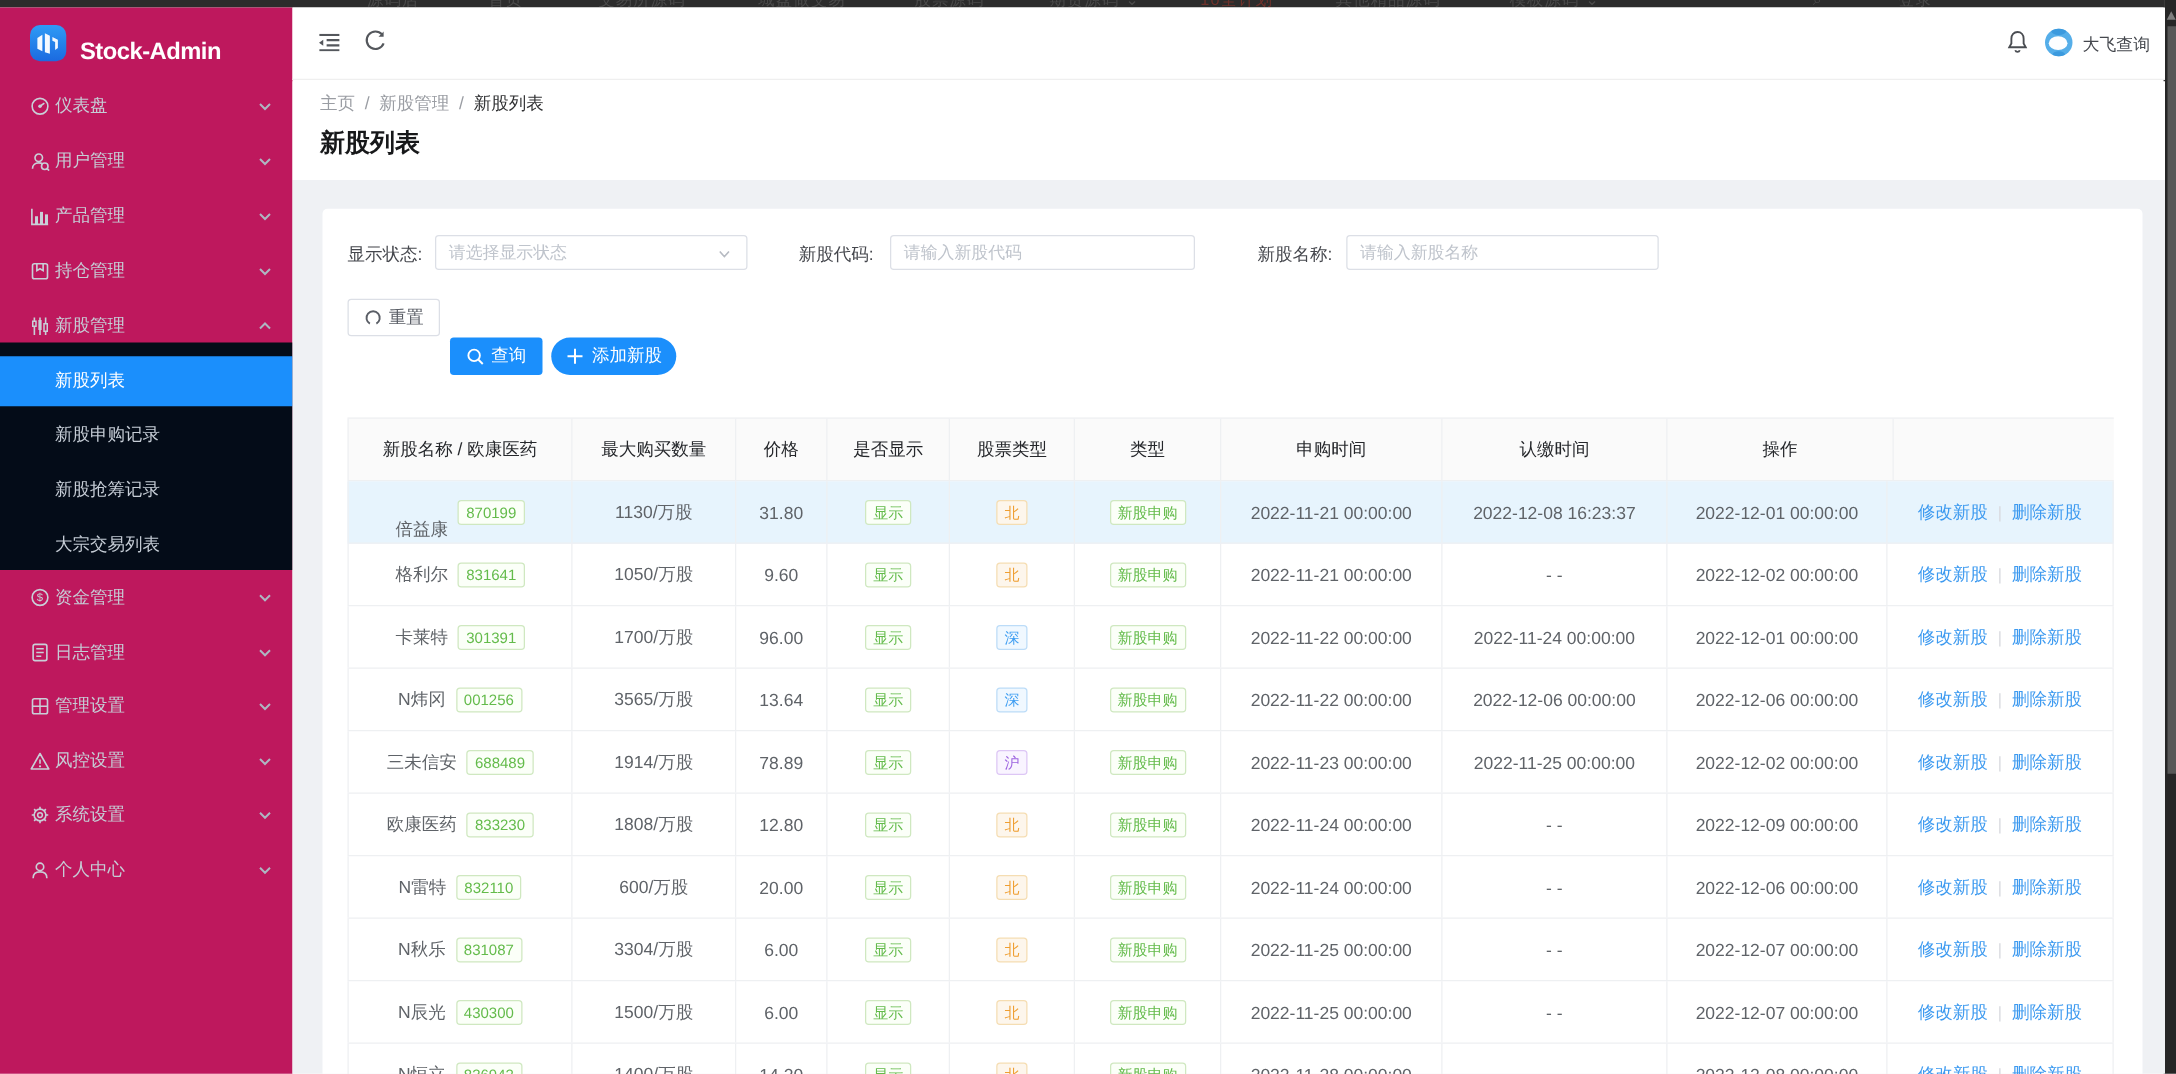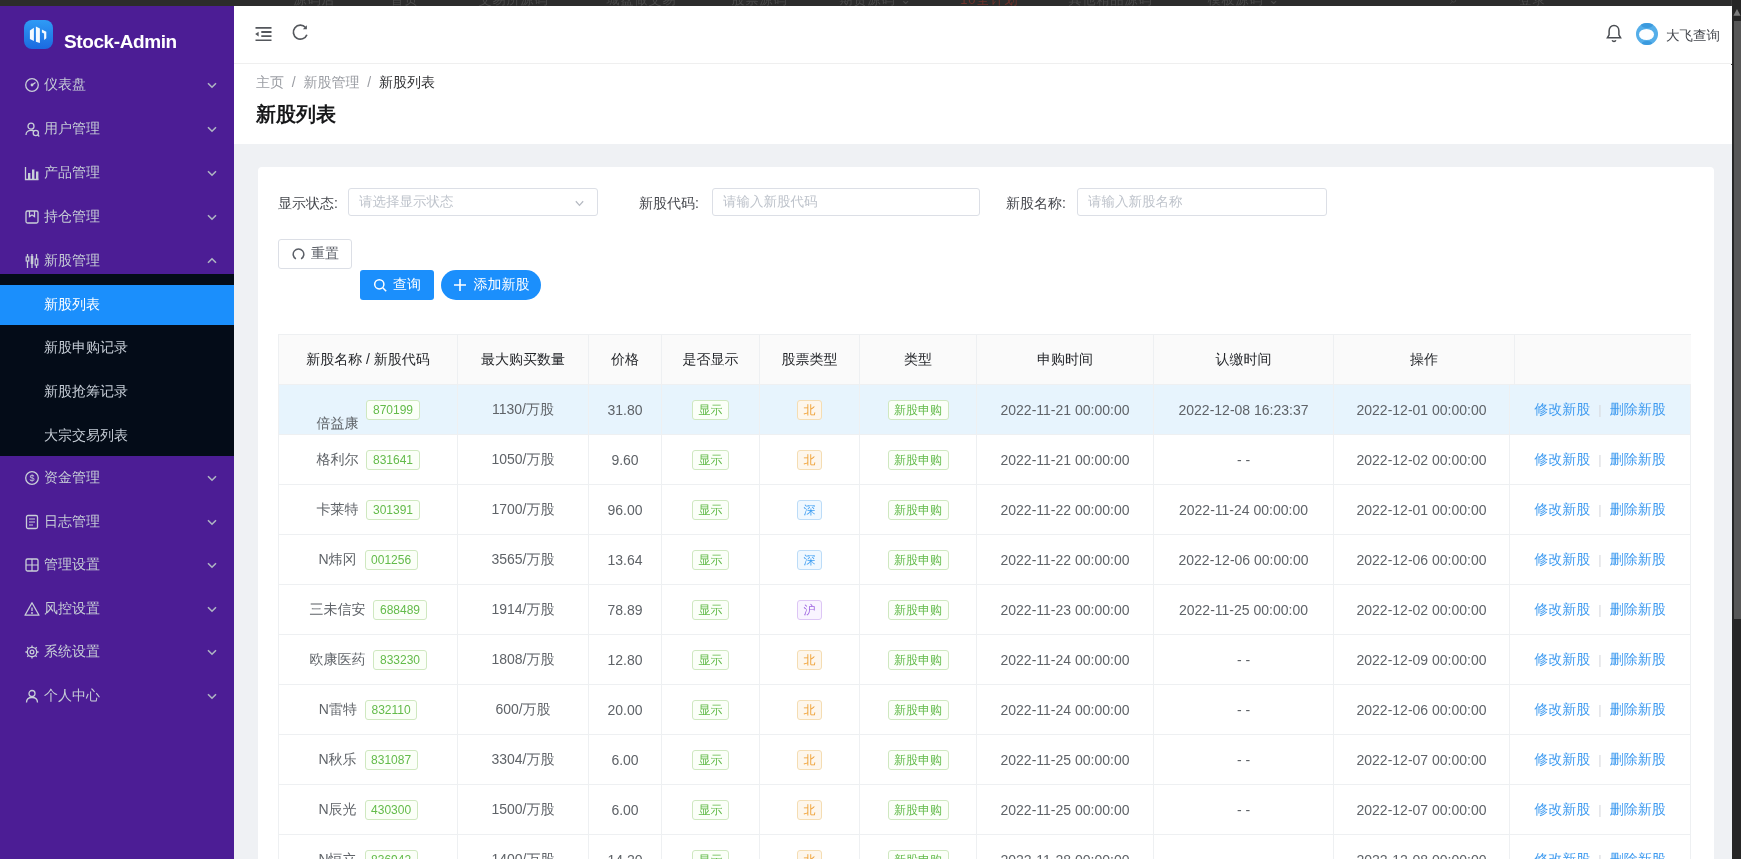--- a/index.html
+++ b/index.html
@@ -1,21 +1,21 @@
 <!DOCTYPE html>
 <html><head>
 <meta charset="utf-8">
 <style>
   * { margin:0; padding:0; box-sizing:border-box; }
   html,body { width:1741px; height:859px; overflow:hidden; font-family:"Liberation Sans", sans-serif; background:#fff; }
   .abs { position:absolute; }
   
   #topstrip { left:0; top:0; width:1741px; height:6px; background:#2c2c2c; overflow:hidden; }
   
-  #sidebar { left:0; top:6px; width:234px; height:853px; background:#4c1d95; }
+  #sidebar { left:0; top:6px; width:234px; height:853px; background:#be185d; }
   #submenu { left:0; top:274px; width:234px; height:182px; background:#040c18; }
   #active-item { left:0; top:285px; width:234px; height:40px; background:#1b8ffc; }
   .logo-sq { left:24px; top:14px; width:29px; height:29px; border-radius:8px;
      background:linear-gradient(180deg,#2f9bf5 0%,#1b6ae0 100%); }
   .logo-txt { left:64px; top:25px; color:#fff; font-size:19px; font-weight:bold; letter-spacing:-0.4px; }
   .mi { position:absolute; left:0; width:234px; height:40px; color:#c6cdd6; font-size:14px; }
   .mi .ic { position:absolute; left:24px; top:12px; width:16px; height:16px; }
   .mi .tx { position:absolute; left:44px; top:11px; }
   .mi .ch { position:absolute; left:205px; top:13px; width:14px; height:14px; }
   .smi { position:absolute; left:44px; width:180px; height:40px; color:#c6cdd6; font-size:14px; line-height:40px; }
@@ -232,21 +232,21 @@
 <div class="abs" id="graybg"></div>
 <div class="abs" id="card"></div>
 <div class="abs" id="filters" style="left:0;top:0;width:1741px;height:0;">
   <div class="flabel" style="left:278px;top:195px;">显示状态:</div>
   <div class="finput" style="left:348px;top:188px;width:250px;">请选择显示状态
     <svg style="position:absolute;right:12px;top:9px;" width="11" height="11" viewBox="0 0 12 12">
         <path d="M2 3.5 L6 8 L10 3.5" fill="none" stroke="#b6bac2" stroke-width="1.4"></path>
       </svg>
   </div>
   <div class="flabel" style="left:639px;top:195px;">新股代码:</div>
-  <div class="finput" style="left:712px;top:188px;width:268px;">请输入新股代码</div>
+  <div class="finput" style="left:712px;top:188px;width:244px;">请输入新股代码</div>
   <div class="flabel" style="left:1006px;top:195px;">新股名称:</div>
   <div class="finput" style="left:1077px;top:188px;width:250px;">请输入新股名称</div>
   <div class="btn btn-white" style="left:278px;top:239px;width:74px;">
     <svg width="15" height="15" viewBox="0 0 15 15" style="margin-right:5px;">
         <path d="M4.9 11.9 A5.3 5.3 0 1 1 10.1 11.9" fill="none" stroke="#5a5e66" stroke-width="1.5"></path>
         <path d="M12.9 2.5 L12.9 6.1 L9.3 6.1" fill="none" stroke="#5a5e66" stroke-width="0" opacity="0"></path>
       </svg>
     <span>重置</span>
     </div>
   <div class="btn btn-blue" style="left:360px;top:239px;width:74px;">
@@ -258,21 +258,21 @@
     </div>
   <div class="btn btn-blue" style="left:441px;top:239px;width:100px;border-radius:15px;">
     <svg width="14" height="14" viewBox="0 0 14 14" style="margin-right:7px;">
         <path d="M7 1 L7 13 M1 7 L13 7" stroke="#fff" stroke-width="1.6"></path>
       </svg>
     <span>添加新股</span>
     </div>
 </div>
 <div class="abs" id="tbl">
     <div class="trow thead">
-      <div class="c1">新股名称 / 新股代码</div>
+      <div class="c1">新股名称 / 欧康医药</div>
       <div class="c2">最大购买数量</div>
       <div class="c3">价格</div>
       <div class="c4">是否显示</div>
       <div class="c5">股票类型</div>
       <div class="c6">类型</div>
       <div class="c7">申购时间</div>
       <div class="c8">认缴时间</div>
       <div class="c10">操作</div>
     </div>
     <div class="trow hl">

